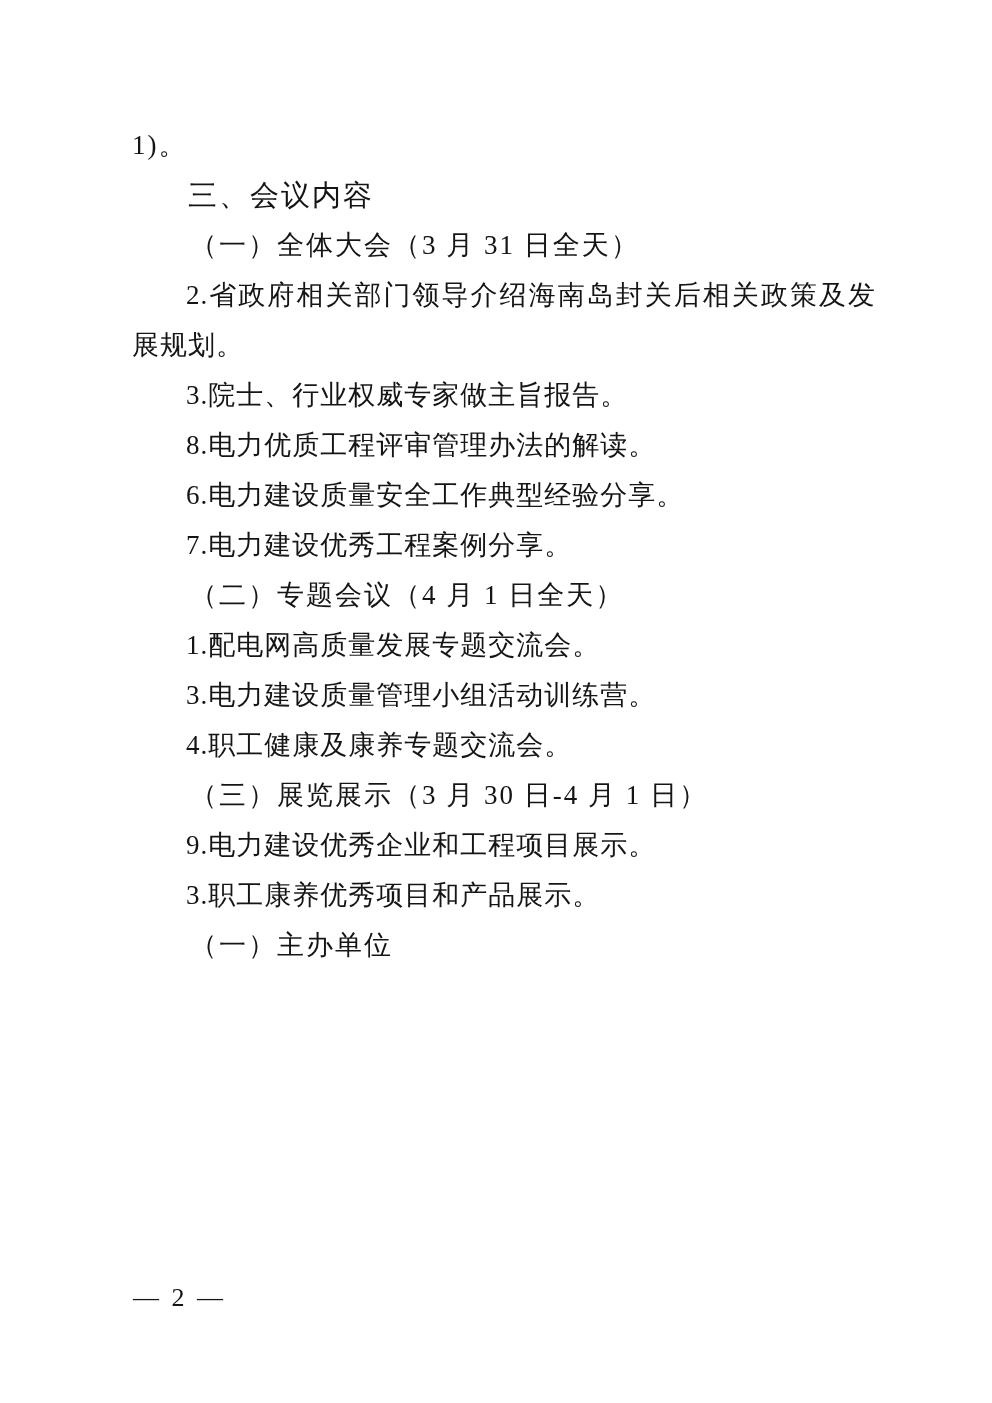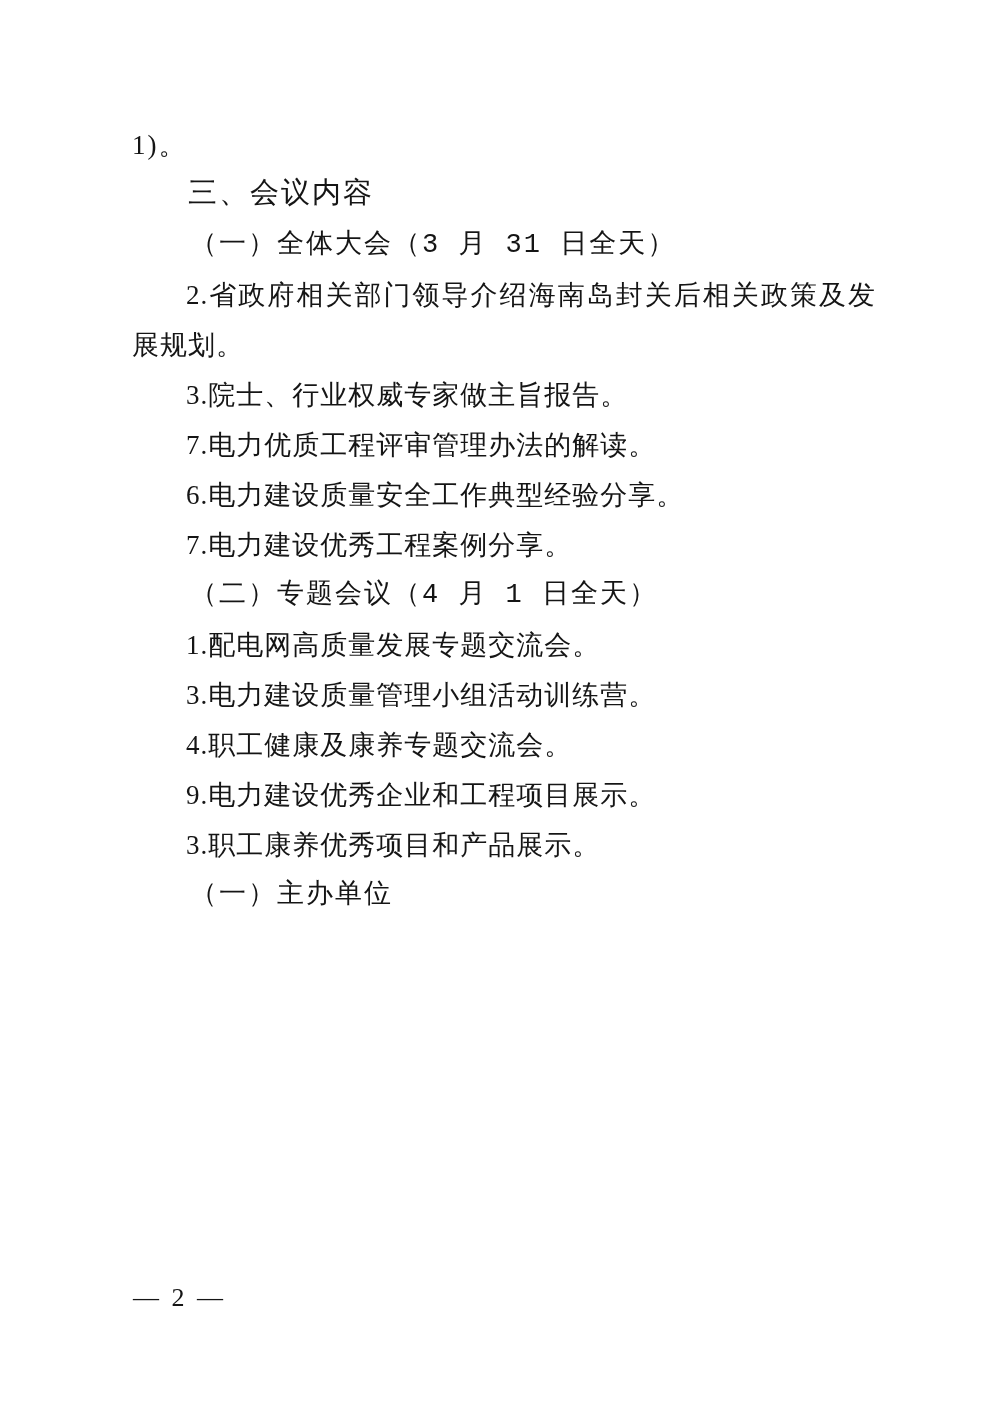--- a/index.html
+++ b/index.html
@@ -27,30 +27,29 @@
   .content p, .content h2, .content h3 {
     margin: 0;
     padding: 0;
     font-weight: normal;
     font-size: 27px;
   }
   .frag {
     letter-spacing: 2px;
   }
   .heading {
-    font-family: Liberation Mono, monospace;
+    font-family: Liberation Serif, serif;
     font-weight: bold;
     font-size: 29px !important;
     margin-left: 56px !important;
     letter-spacing: 2px;
   }
   .subheading {
     margin-left: 58px !important;
     letter-spacing: 2px;
-    font-family: Liberation Mono, monospace;
   }
   .item {
     text-indent: 54px;
     text-align: justify;
     letter-spacing: 1px;
   }
   .pageno {
     position: absolute;
     left: 133px;
     top: 1278px;
@@ -64,25 +63,26 @@
 </head>
 <body>
 
 <div class="page">
   <div class="content">
     <p class="frag">1)。</p>
     <h2 class="heading">三、会议内容</h2>
     <h3 class="subheading">（一）全体大会（3 月 31 日全天）</h3>
     <p class="item">2.省政府相关部门领导介绍海南岛封关后相关政策及发展规划。</p>
     <p class="item">3.院士、行业权威专家做主旨报告。</p>
-    <p class="item">7.电力优质工程评审管理办法的解读。</p>
+    <p class="item">8.电力优质工程评审管理办法的解读。</p>
     <p class="item">6.电力建设质量安全工作典型经验分享。</p>
     <p class="item">7.电力建设优秀工程案例分享。</p>
     <h3 class="subheading">（二）专题会议（4 月 1 日全天）</h3>
     <p class="item">1.配电网高质量发展专题交流会。</p>
     <p class="item">3.电力建设质量管理小组活动训练营。</p>
     <p class="item">4.职工健康及康养专题交流会。</p>
+    <h3 class="subheading">（三）展览展示（3 月 30 日-4 月 1 日）</h3>
     <p class="item">9.电力建设优秀企业和工程项目展示。</p>
     <p class="item">3.职工康养优秀项目和产品展示。</p>
     <h3 class="subheading">（一）主办单位</h3>
   </div>
   <div class="pageno">— 2 —</div>
 </div>
 
 </body></html>

